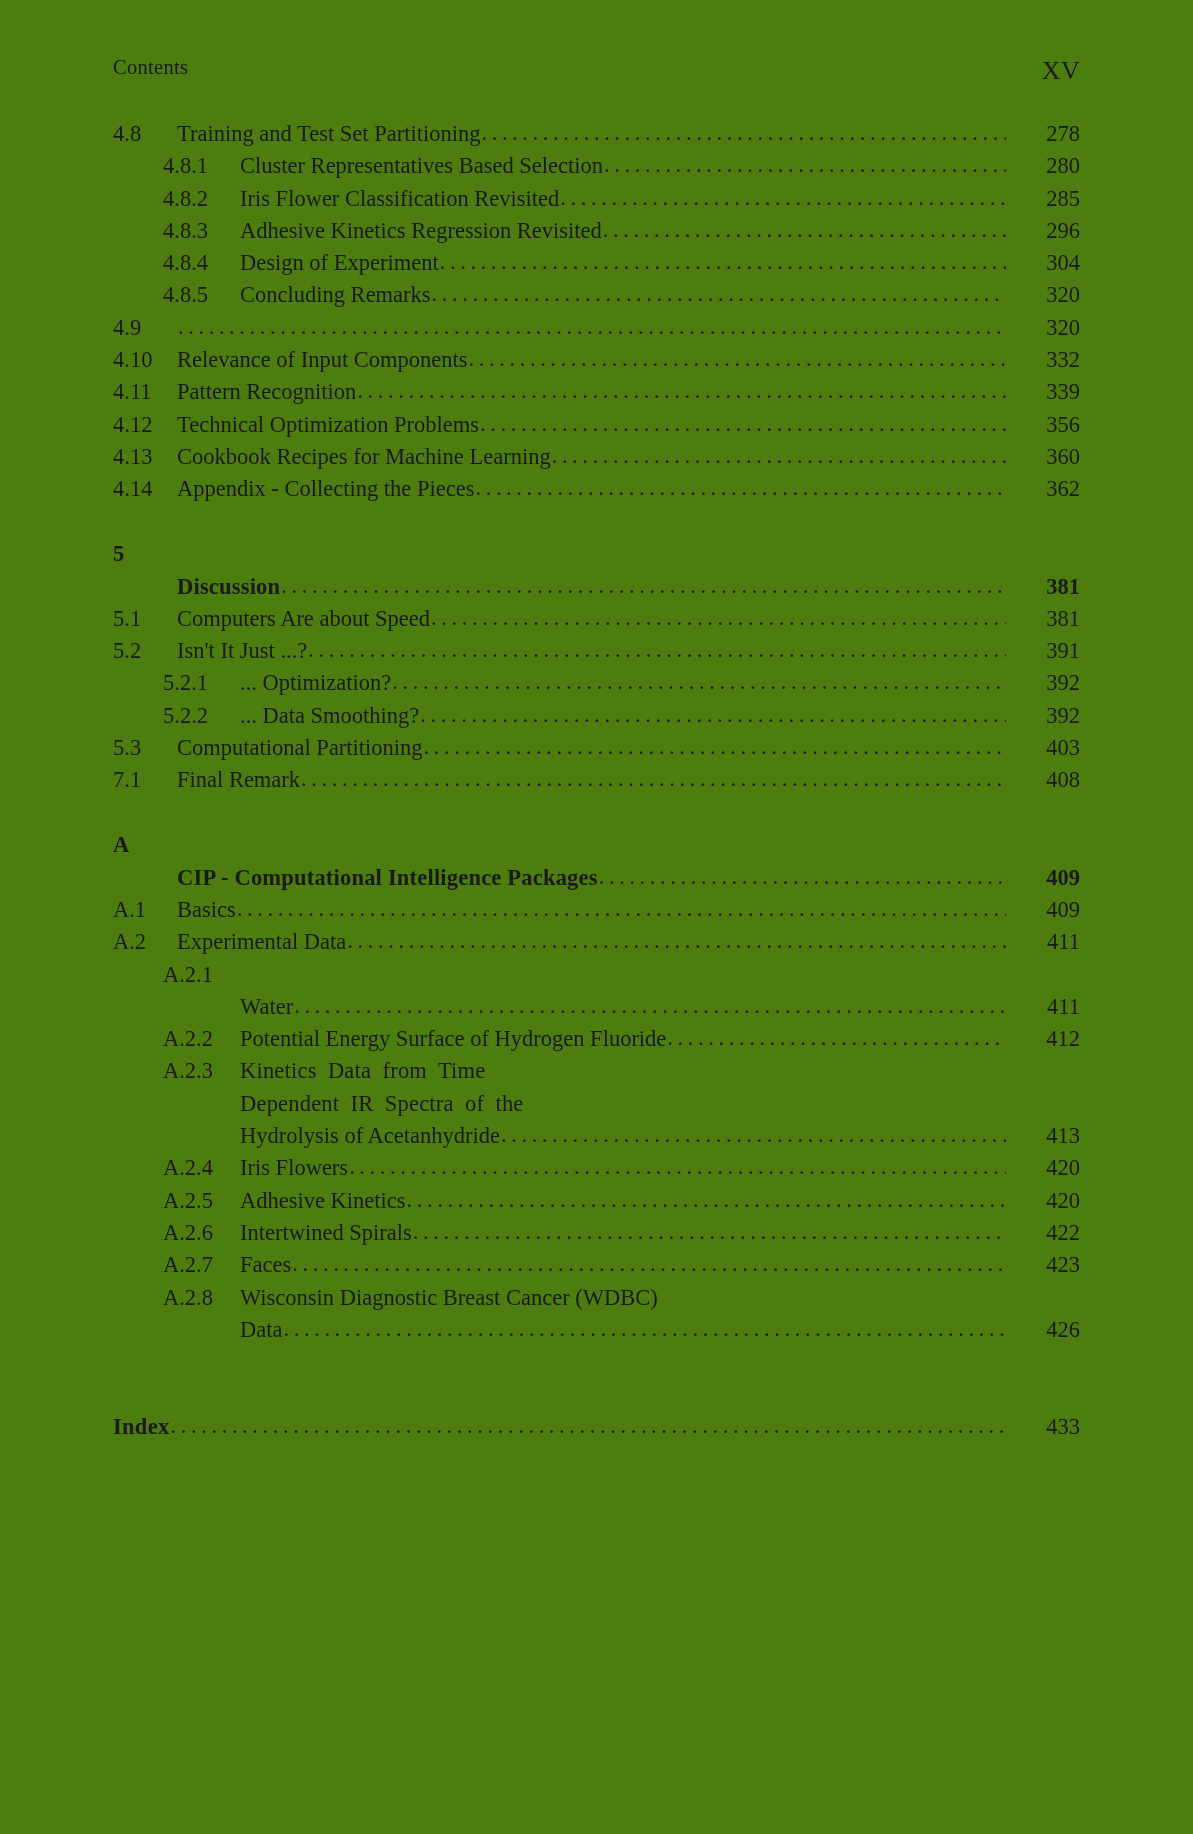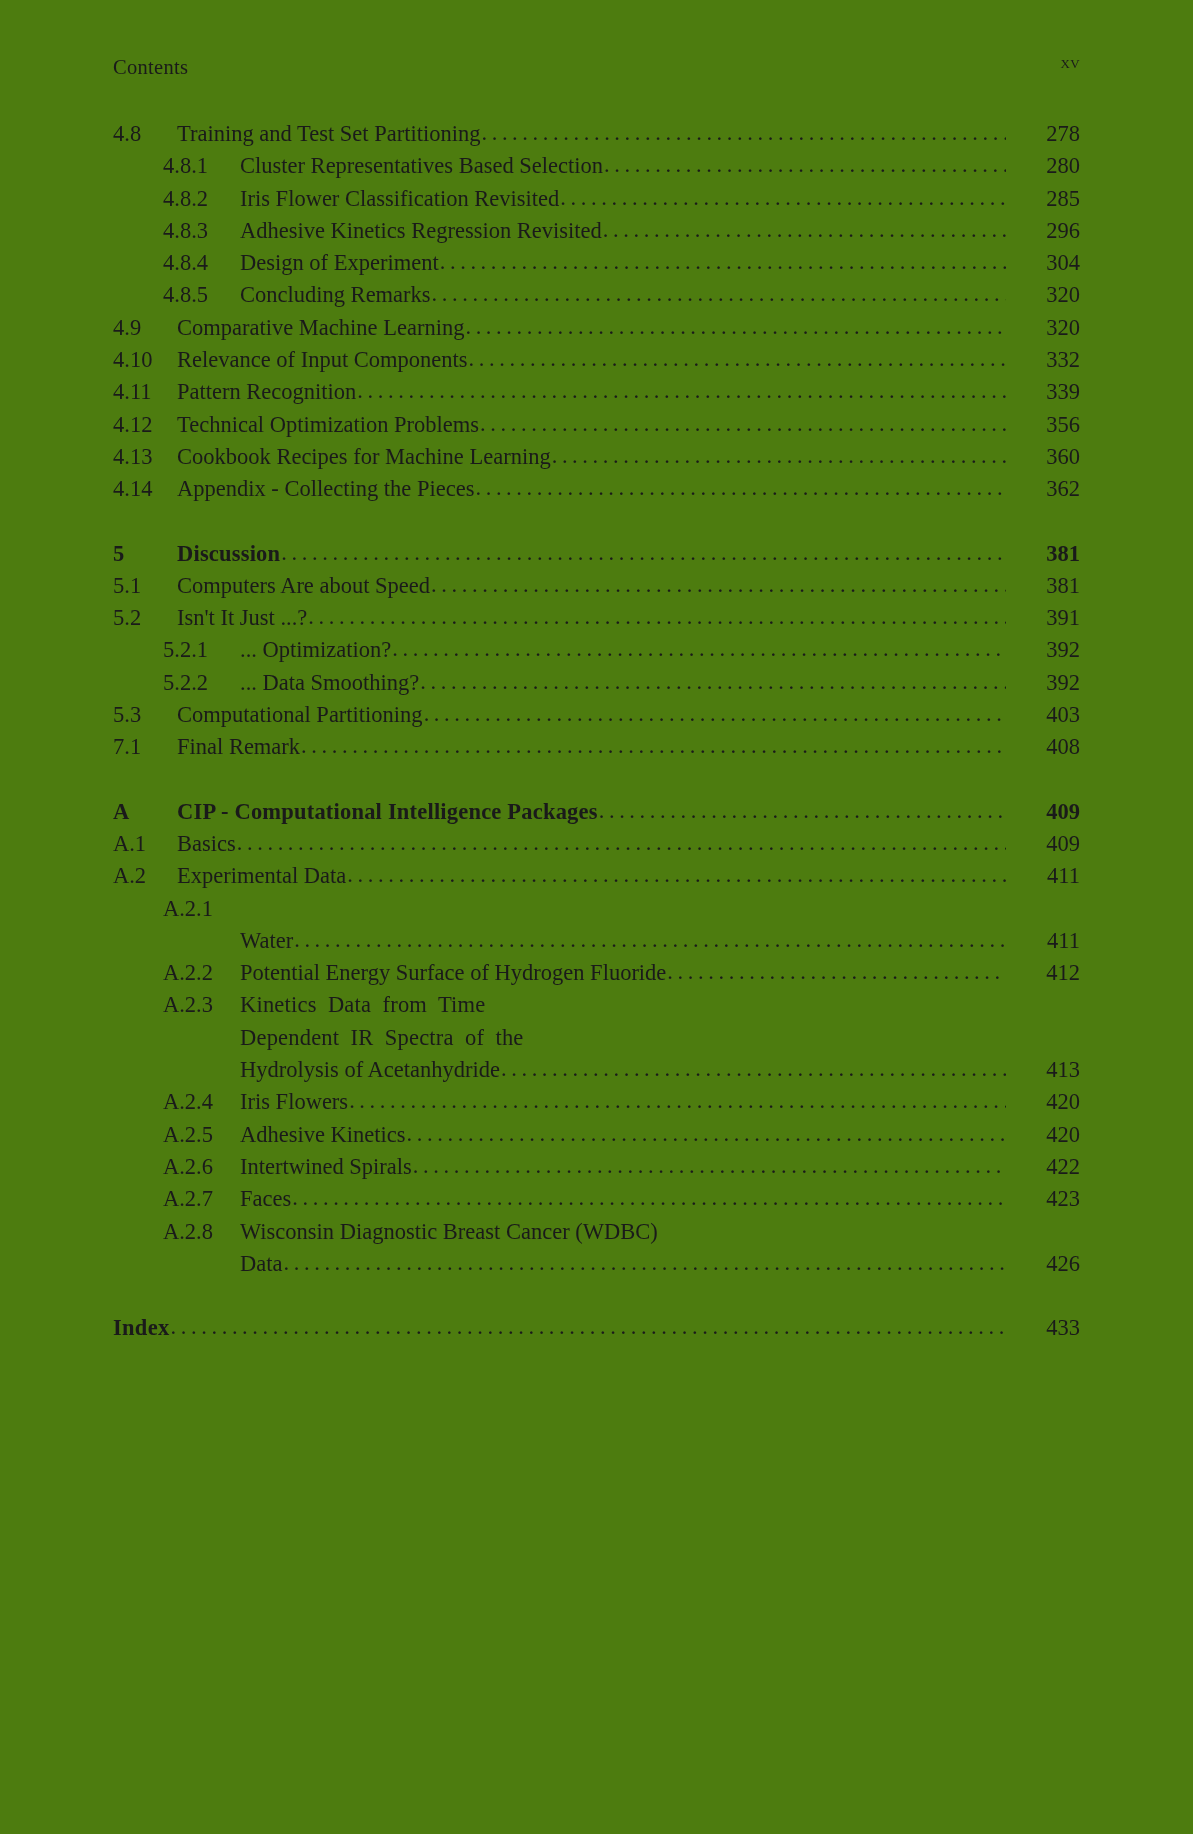--- a/index.html
+++ b/index.html
@@ -30,21 +30,21 @@
     left: 113px;
     top: 56px;
     width: 800px;
     font-size: 20.5px;
     letter-spacing: .3px;
   }
   .running-folio {
     position: absolute;
     right: 113px;
     top: 56px;
-    font-size: 13px;
+    font-size: 26px;
     letter-spacing: .3px;
     text-align: right;
   }
 
   
   .toc {
     position: absolute;
     left: 113px;
     top: 118px;
     width: 967px;
@@ -106,21 +106,21 @@
     width: 62px;
     text-align: right;
     white-space: nowrap;
     margin-left: 10px;
   }
 
   
   .bold .num,
   .bold .label,
   .bold .pageno { font-weight: bold; }
-  .bold .label { letter-spacing: .2px; }
+  .bold .label { letter-spacing: .2px; margin-top: 33px; }
 
   .gap { height: 32px; }
 
   .index-row .num { width: 0; margin-left: 0; }
   .index-row .label { font-weight: bold; letter-spacing: .3px; }
   .index-row .pageno { font-weight: normal; }
 </style>
 </head>
 <body>
 
@@ -187,21 +187,20 @@
             <span class="label">Concluding Remarks</span>
             <span class="dots">........................................................................................................................</span>
             <span class="pageno">320</span>
           </span>
         </span>
       </div>
       <div class="entry lvl1">
         <span class="num">4.9</span>
         <span class="txtwrap">
           <span class="leaderline">
-            <span class="label">Comparative Machine Learning</span>
             <span class="dots">........................................................................................................................</span>
             <span class="pageno">320</span>
           </span>
         </span>
       </div>
       <div class="entry lvl1">
         <span class="num">4.10</span>
         <span class="txtwrap">
           <span class="leaderline">
             <span class="label">Relevance of Input Components</span>

